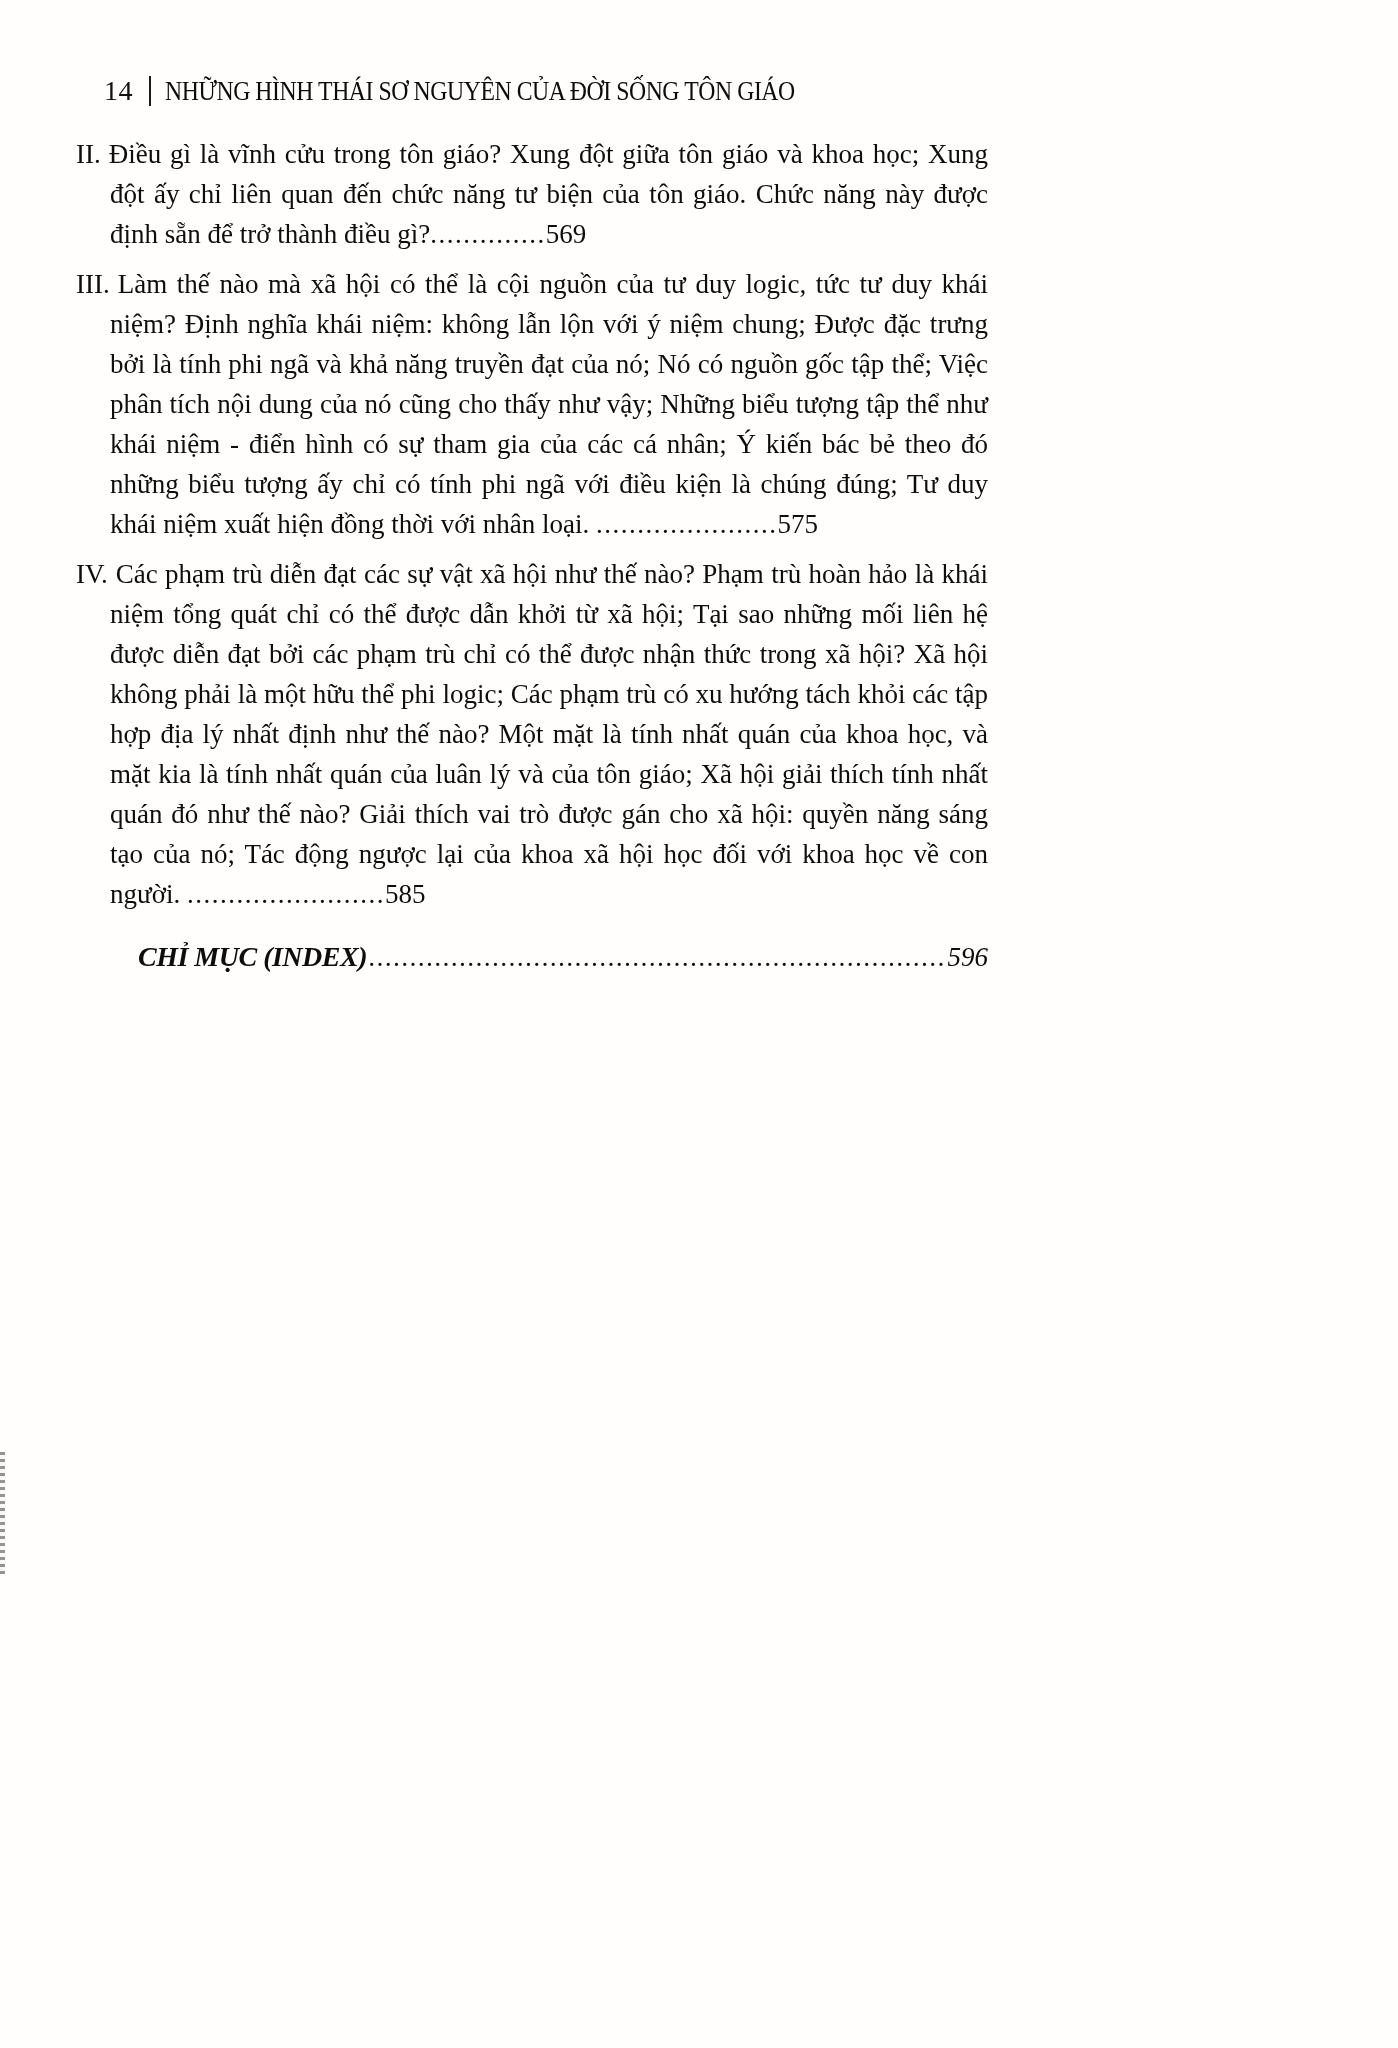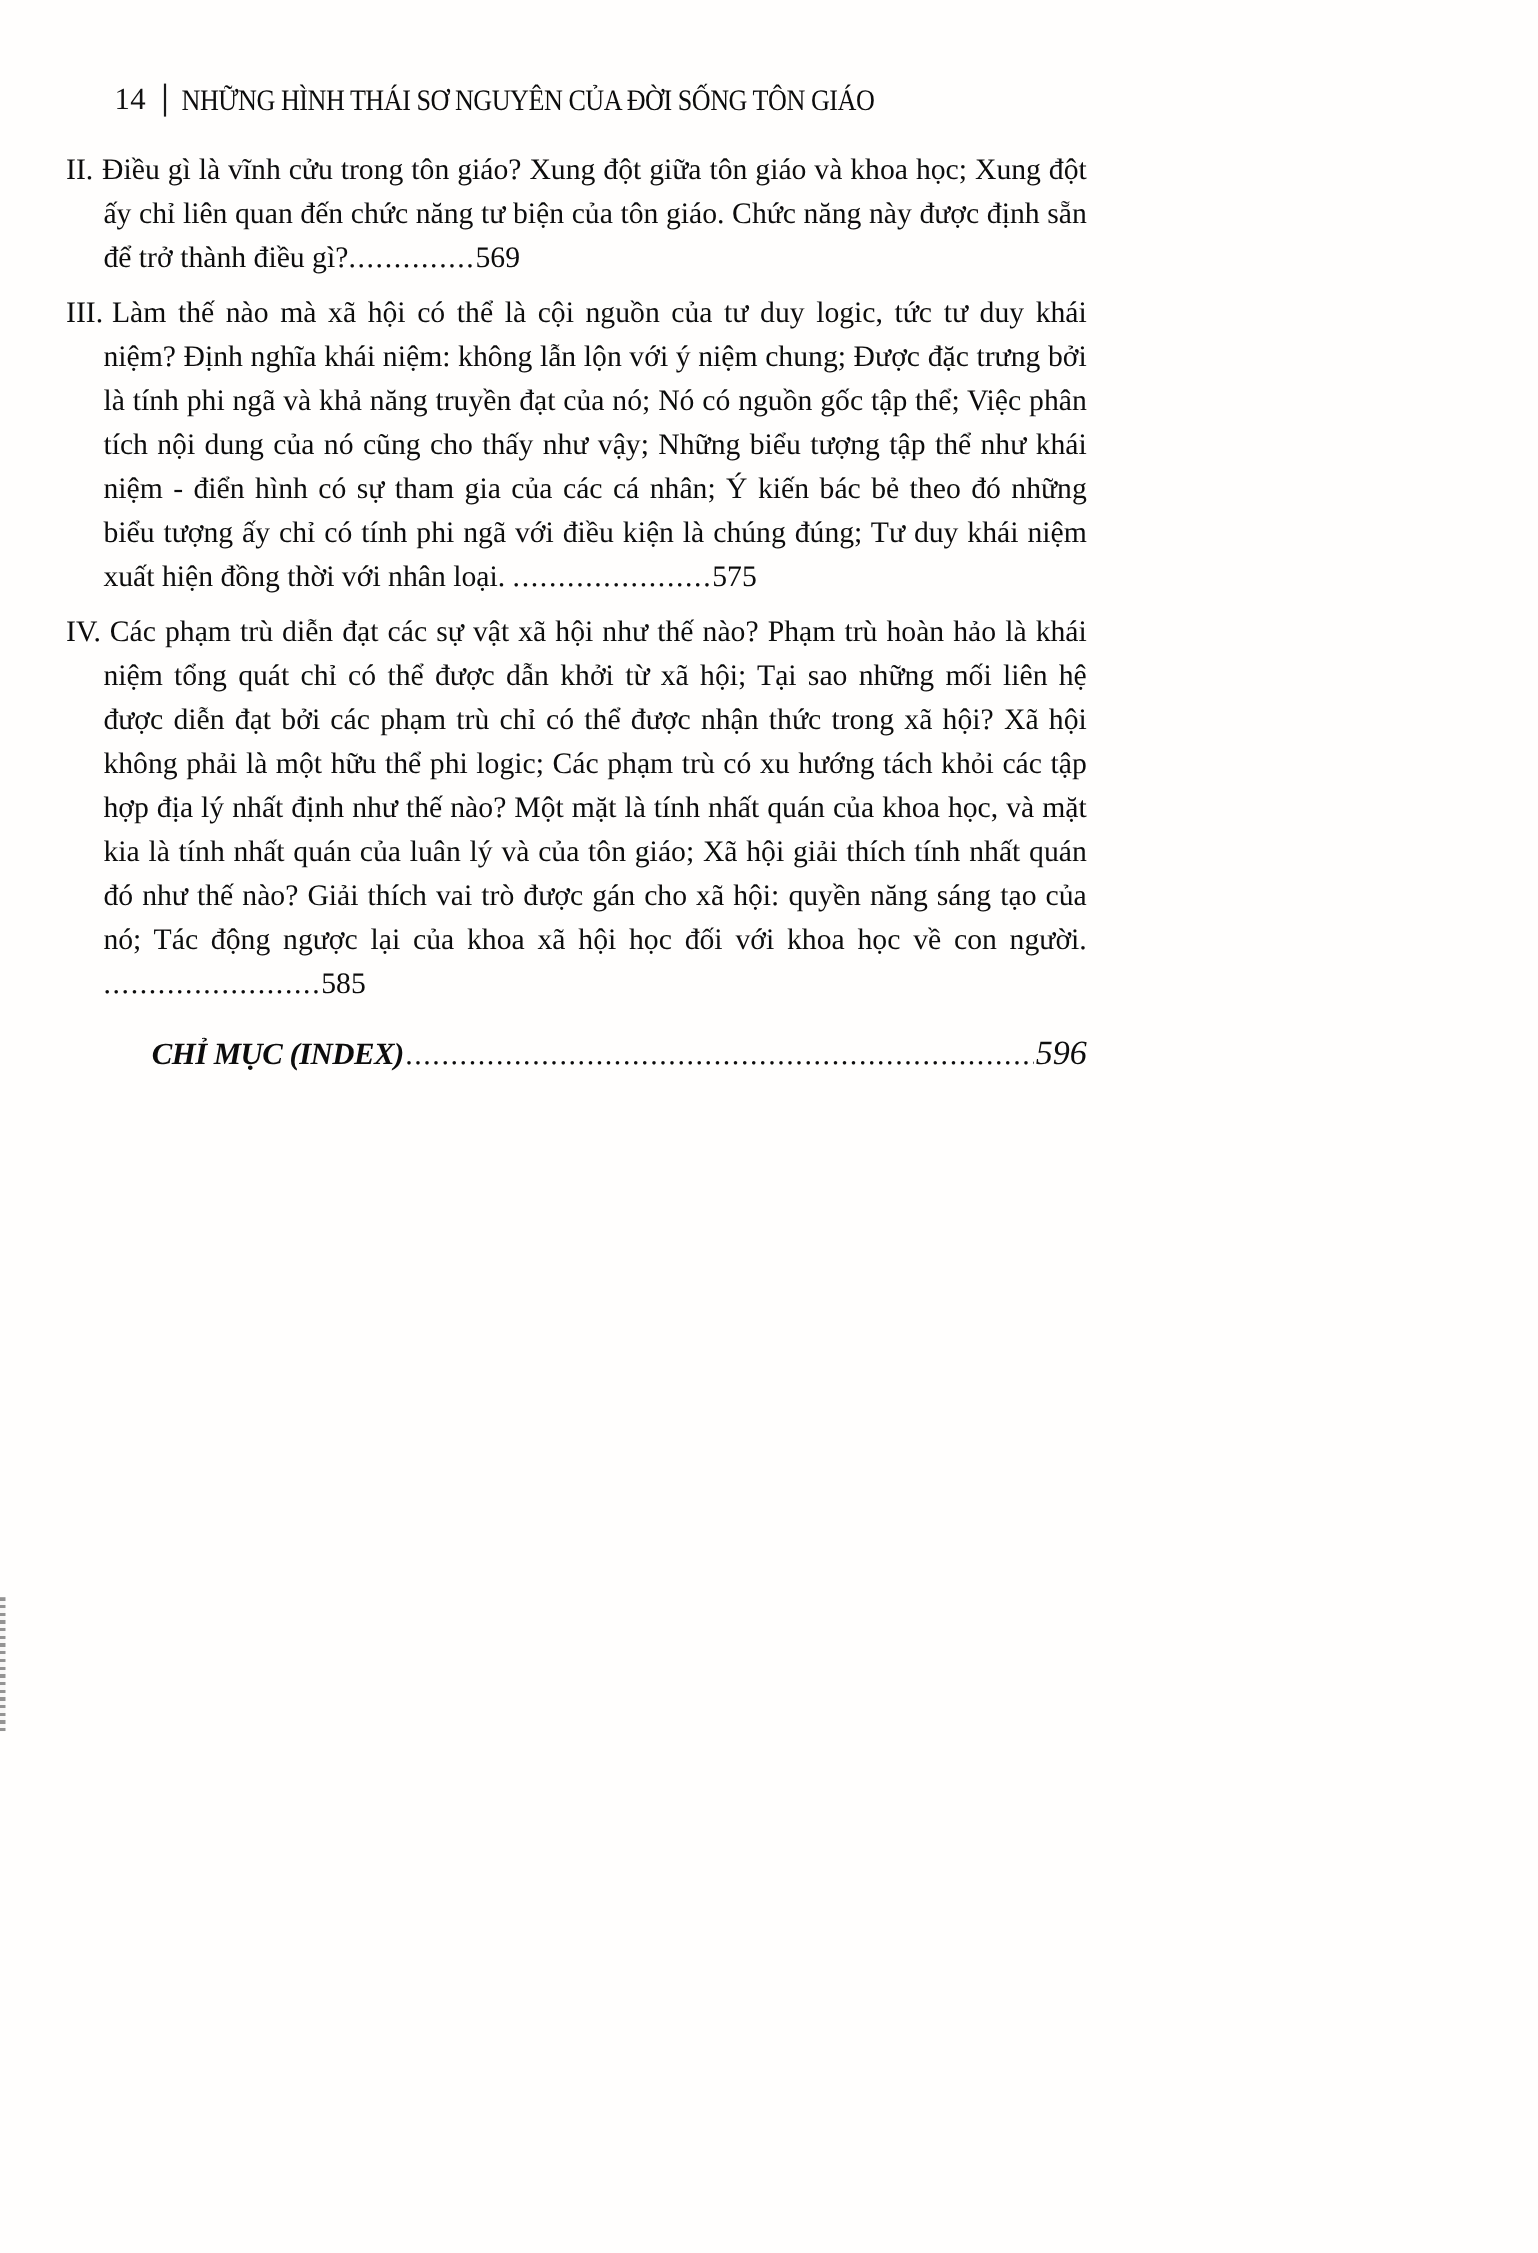--- a/index.html
+++ b/index.html
@@ -35,21 +35,21 @@
   }
   .header-title {
     font-size: 27px;
     white-space: nowrap;
     letter-spacing: -0.5px;
     transform: scaleX(0.88);
     transform-origin: left center;
     color: #0c0c0c;
   }
   .toc {
-    margin: 26px 410px 0 60px; 
+    margin: 26px 410px 0 76px; 
     font-size: 27px;
     line-height: 40px;
   }
   .toc-entry {
     margin: 0 0 10px 0;
     padding-left: 34px;
     text-indent: -34px;
     text-align: justify;
   }
   .toc-num {
@@ -78,21 +78,21 @@
   .index-leader {
     flex: 1;
     overflow: hidden;
     white-space: nowrap;
     letter-spacing: 1.5px;
     font-size: 27px;
     margin: 0 2px;
   }
   .index-page {
     white-space: nowrap;
-    font-size: 31px;
+    font-size: 27px;
   }
   .scan-artifact {
     position: absolute;
     left: 0;
     top: 1452px;
     width: 5px;
     height: 122px;
     background: repeating-linear-gradient(
       to bottom,
       rgba(60,60,60,0.55) 0px,

